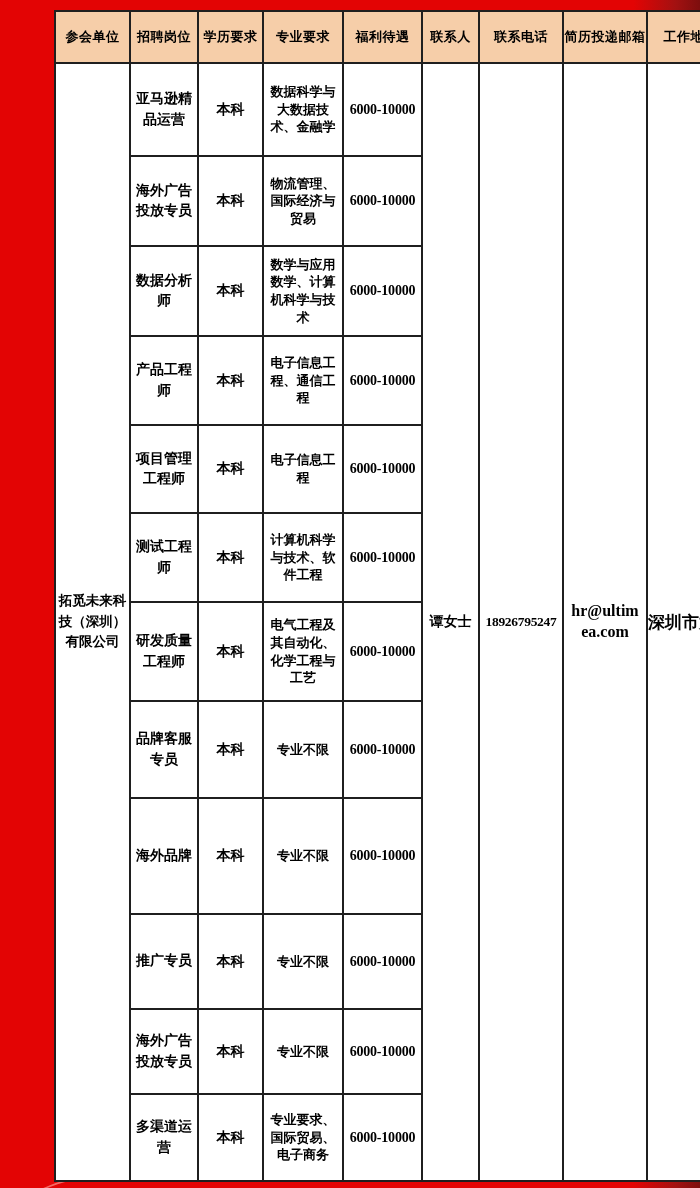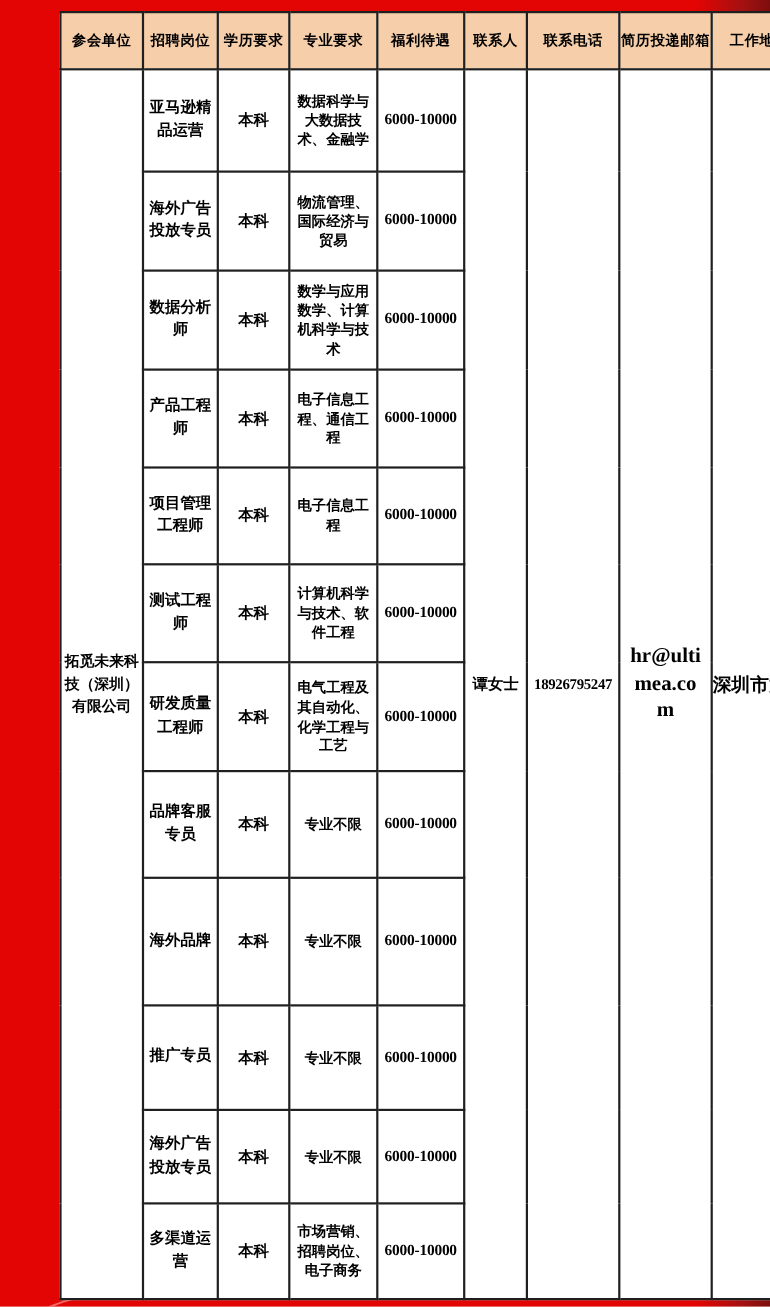--- a/index.html
+++ b/index.html
@@ -48,21 +48,21 @@
     font-size: 13px;
     letter-spacing: 0.5px;
   }
   td.company { font-size: 13.5px; line-height: 1.55; padding: 0 1px; }
   td.pos     { font-size: 14px;   line-height: 1.45; padding: 0 3px; border-radius: 20px; }
   td.edu     { font-size: 14px; margin-top: 21px; }
   td.major   { font-size: 13px;   line-height: 1.35; padding: 0 2px; }
   td.salary  { font-size: 14px;   white-space: nowrap; letter-spacing: -0.2px; margin-left: 34px; }
   td.contact { font-size: 14px; }
   td.phone   { font-size: 13.5px; white-space: nowrap; letter-spacing: -0.3px; }
-  td.email   { font-size: 19px; line-height: 1.3; padding: 0 5px; word-break: break-all; overflow-wrap: anywhere; }
+  td.email   { font-size: 16px; line-height: 1.3; padding: 0 5px; word-break: break-all; overflow-wrap: anywhere; }
   td.addr    { font-size: 17px;   white-space: nowrap; }
 </style>
 </head>
 <body>
 
 <div class="frame">
   <div class="curve"></div>
   <div class="table-wrap">
     <table class="jobtable">
       <colgroup>
@@ -155,19 +155,19 @@
       </tr>
       <tr style="height:85px">
         <td class="pos">海外广告投放专员</td>
         <td class="edu">本科</td>
         <td class="major">专业不限</td>
         <td class="salary">6000-10000</td>
       </tr>
       <tr style="height:87px">
         <td class="pos">多渠道运营</td>
         <td class="edu">本科</td>
-        <td class="major">市场营销、招聘岗位、电子商务</td>
+        <td class="major">专业要求、国际贸易、电子商务</td>
         <td class="salary">6000-10000</td>
       </tr>
     </tbody>
       </table>
   </div>
 </div>
 
 </body></html>

